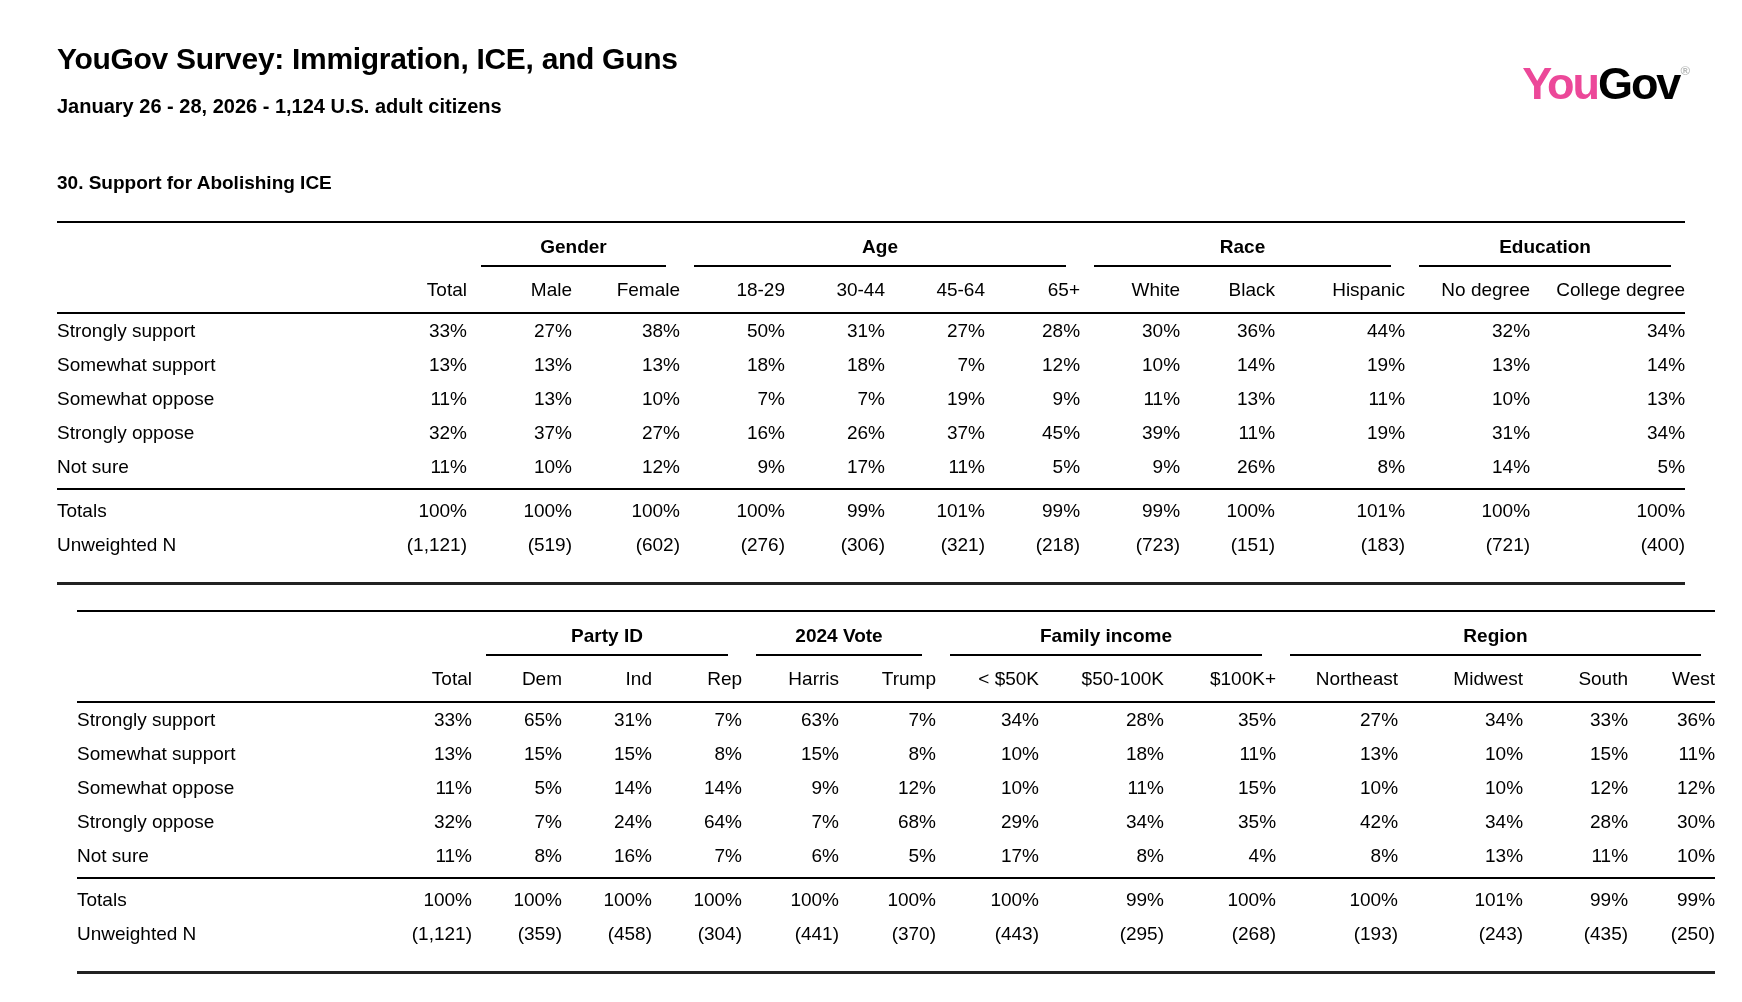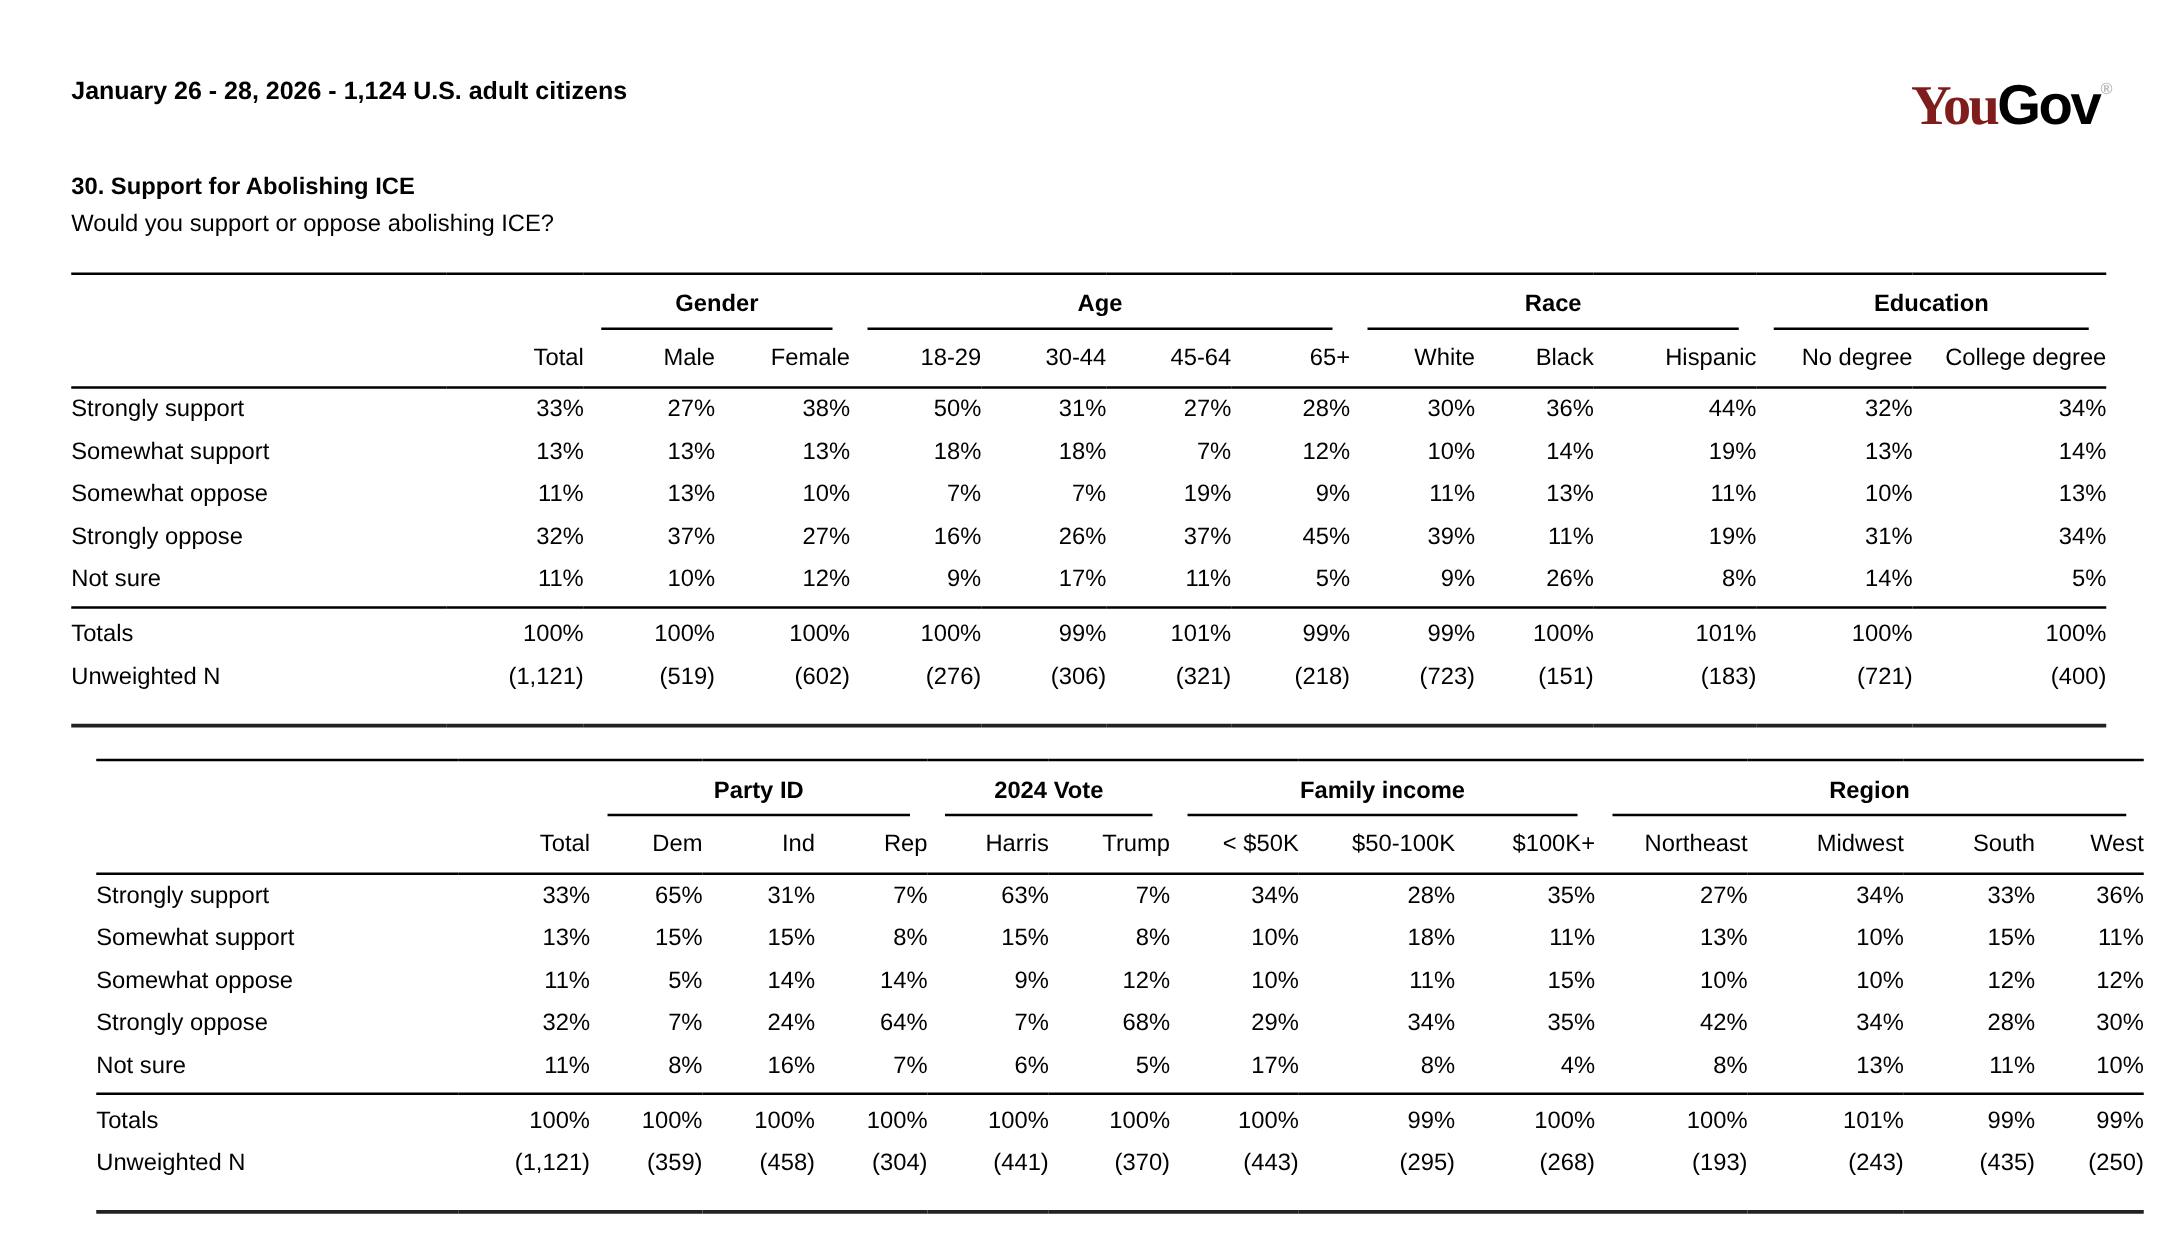--- a/index.html
+++ b/index.html
@@ -9,21 +9,21 @@
     background:#ffffff; color:#000;
     font-family:"Liberation Sans", sans-serif;
     overflow:hidden;
   }
   .page { position:relative; width:1742px; height:1002px; padding:42px 57px 0 57px; }
 
   .doc-title { font-size:30px; font-weight:700; letter-spacing:-0.3px; line-height:1.1; }
   .doc-subtitle { font-size:20px; font-weight:700; margin-top:20px; }
 
   .logo { position:absolute; top:58px; right:52px; font-size:45px; font-weight:700; letter-spacing:-2px; white-space:nowrap; }
-  .logo .you { color:#7f1d1d;font-family:Liberation Serif, serif; }
+  .logo .you { color:#ec4899; }
   .logo .gov { color:#000000; }
   .logo .reg { font-size:13px; color:#B7B9B8; position:relative; top:-24px; letter-spacing:0; margin-left:1px; }
 
   .question { margin-top:54px; }
   .q-title { font-size:19px; font-weight:700; }
   .q-text  { font-size:19px; margin-top:8px; }
 
   table.crosstab {
     width:100%; border-collapse:collapse; table-layout:fixed;
     font-size:19px;
@@ -44,29 +44,29 @@
   tbody.main tr:last-child td { padding-bottom:10px; }
   tbody.summary tr:first-child td { border-top:2px solid #000; padding-top:10px; }
   tbody.summary tr:last-child td { padding-bottom:26px; }
 </style>
 </head>
 <body>
 
 <div class="page">
 
   <div>
+    <div class="doc-title">YouGov Survey: Immigration, ICE, and Guns</div>
     <div class="doc-subtitle">January 26 - 28, 2026 - 1,124 U.S. adult citizens</div>
     <div class="logo">
       <span class="you">You</span><span class="gov">Gov</span><span class="reg">®</span>
     </div>
   </div>
 
   <div class="question">
     <div class="q-title">30. Support for Abolishing ICE</div>
-    <div class="q-text">Would you support or oppose abolishing ICE?</div>
   </div>
 
   <table class="crosstab t1">
       <colgroup>
         <col style="width: 300px;">
         <col style="width: 110px;">
         <col style="width: 105px;">
         <col style="width: 108px;">
         <col style="width: 105px;">
         <col style="width: 100px;">

